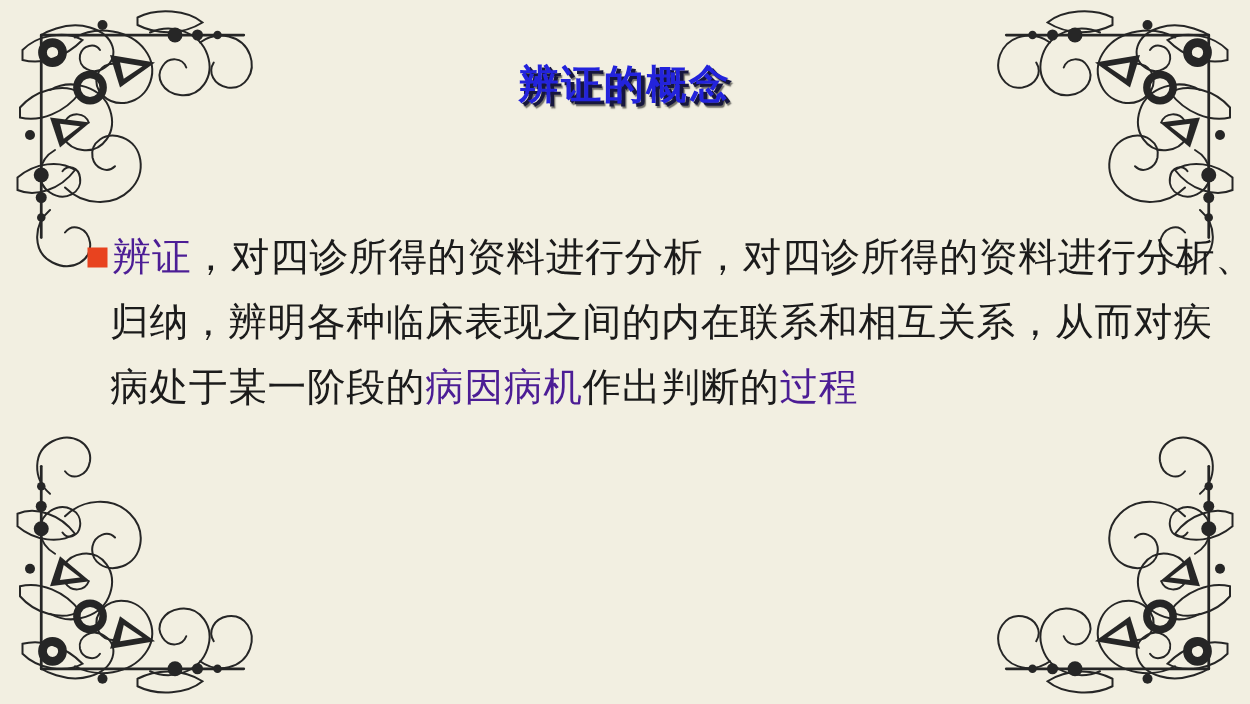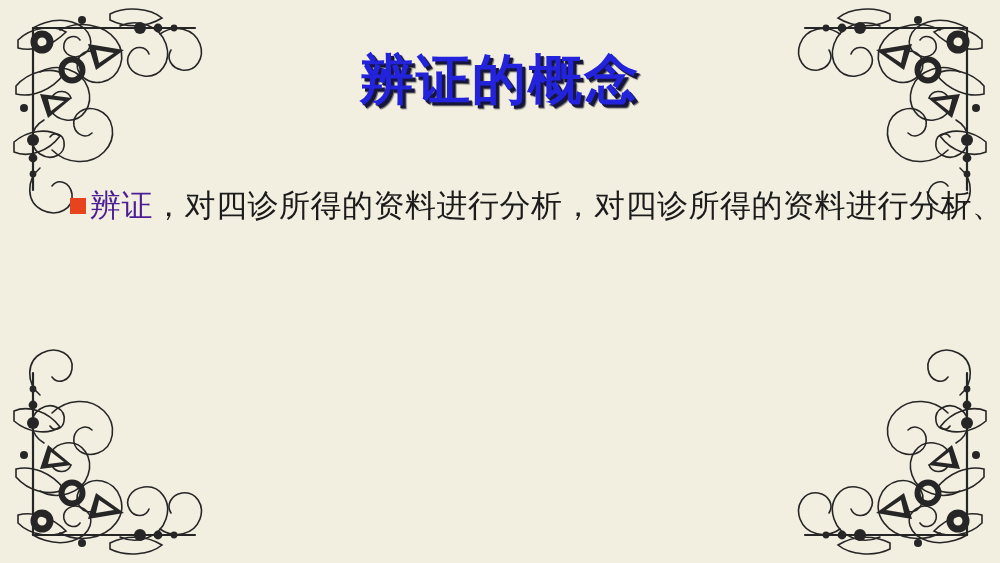--- a/index.html
+++ b/index.html
@@ -37,21 +37,21 @@
   .corner-br { right: 0; bottom: 0; transform: scale(-1,-1); }
 
   
   #title {
     position: absolute;
     left: 0;
     top: 50px;
     width: 1000px;
     text-align: center;
     font-family: "DejaVu Sans", "Liberation Sans", sans-serif;
-    font-size: 54px;
+    font-size: 32px;
     font-weight: bold;
     letter-spacing: 2px;
     color: #2323DC;
     text-shadow: 3px 3px 0 #16163d, 4px 4px 1px rgba(0,0,0,0.55);
     line-height: 1.1;
     white-space: nowrap;
   }
 
   
   #body-block {
@@ -267,17 +267,23 @@
   </div>
 
   <div id="title">辨证的概念</div>
 
   <div id="body-block">
 
     <div class="body-line">
       <span class="bullet"></span><span class="hl">辨证</span><span>，对四诊所得的资料进行分析，对四诊所得的资料进行分析、</span>
     </div>
 
-
+    <div class="body-line indent">
+      <span>归纳，辨明各种临床表现之间的内在联系和相互关系，从而对疾</span>
+    </div>
+
+    <div class="body-line indent">
+      <span>病处于某一阶段的</span><span class="hl">病因病机</span><span>作出判断的</span><span class="hl">过程</span>
+    </div>
 
   </div>
 
 </div>
 
 </body></html>

